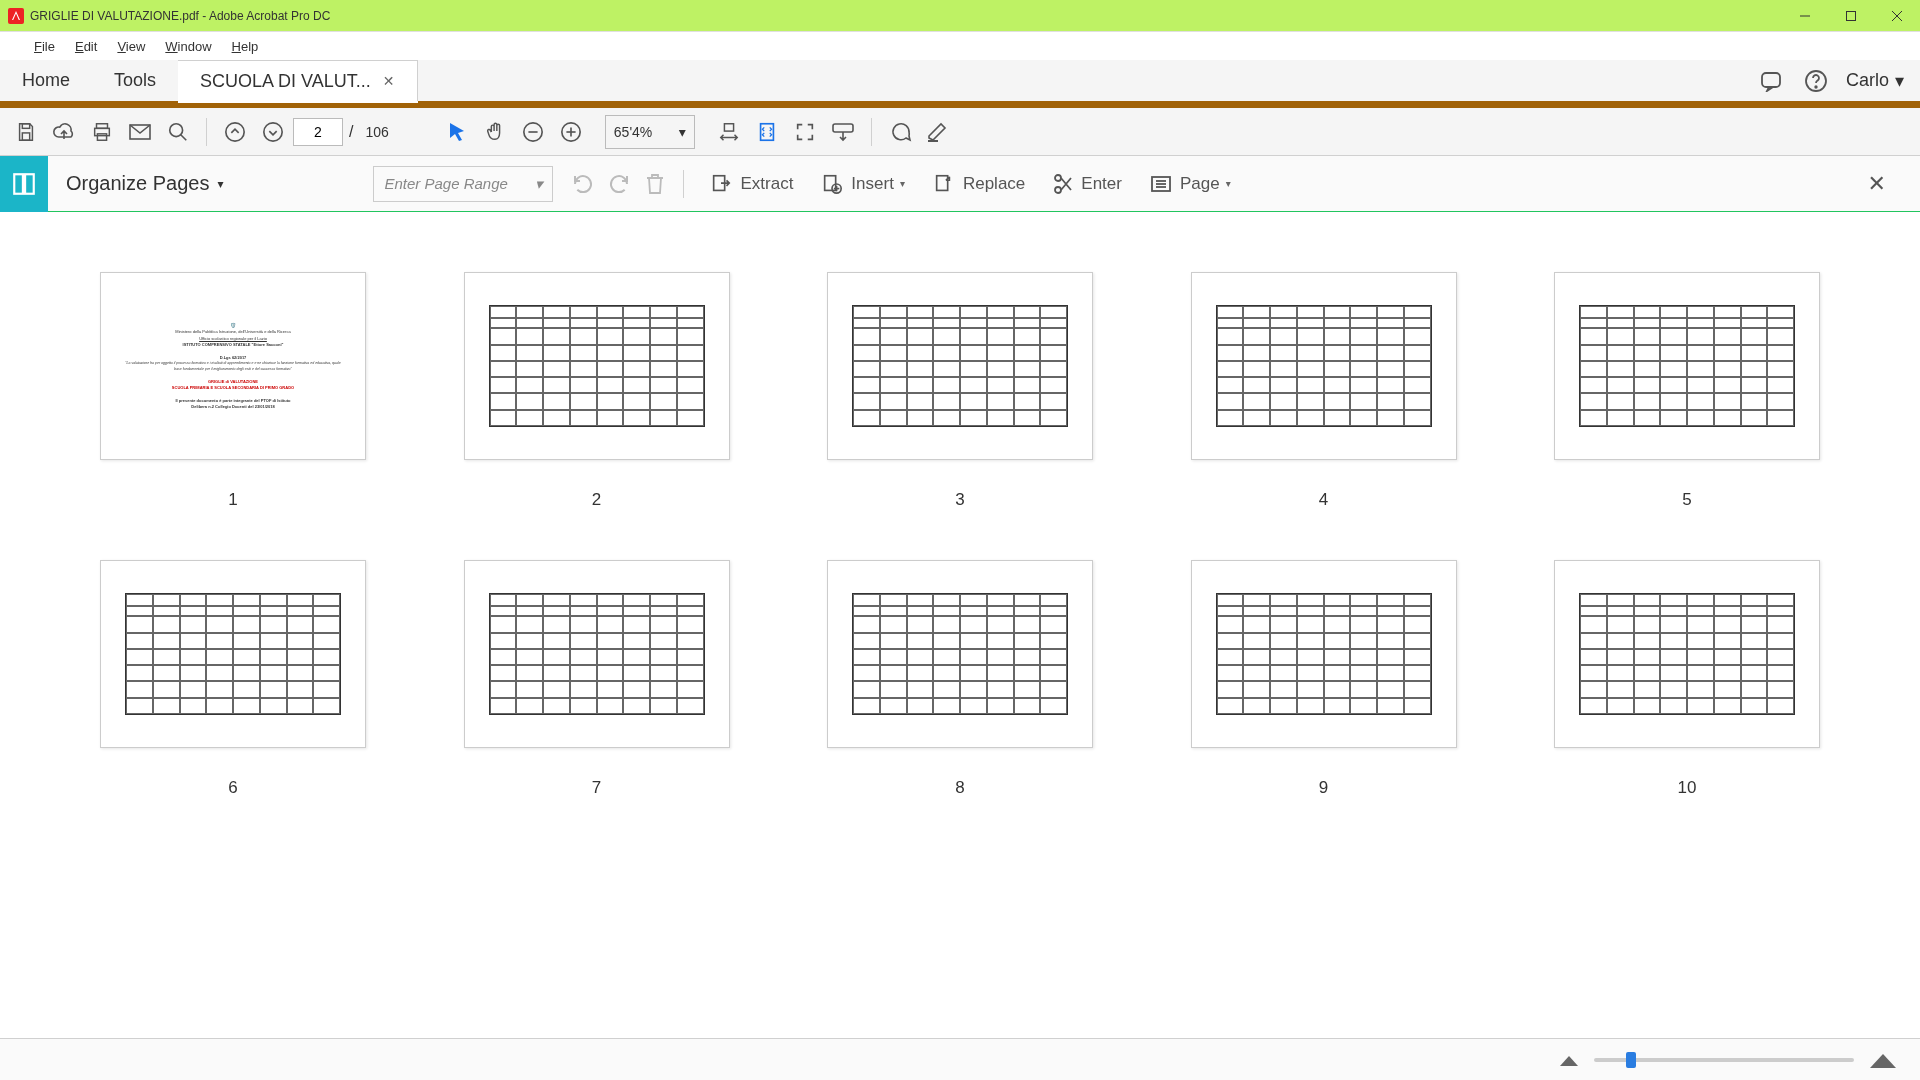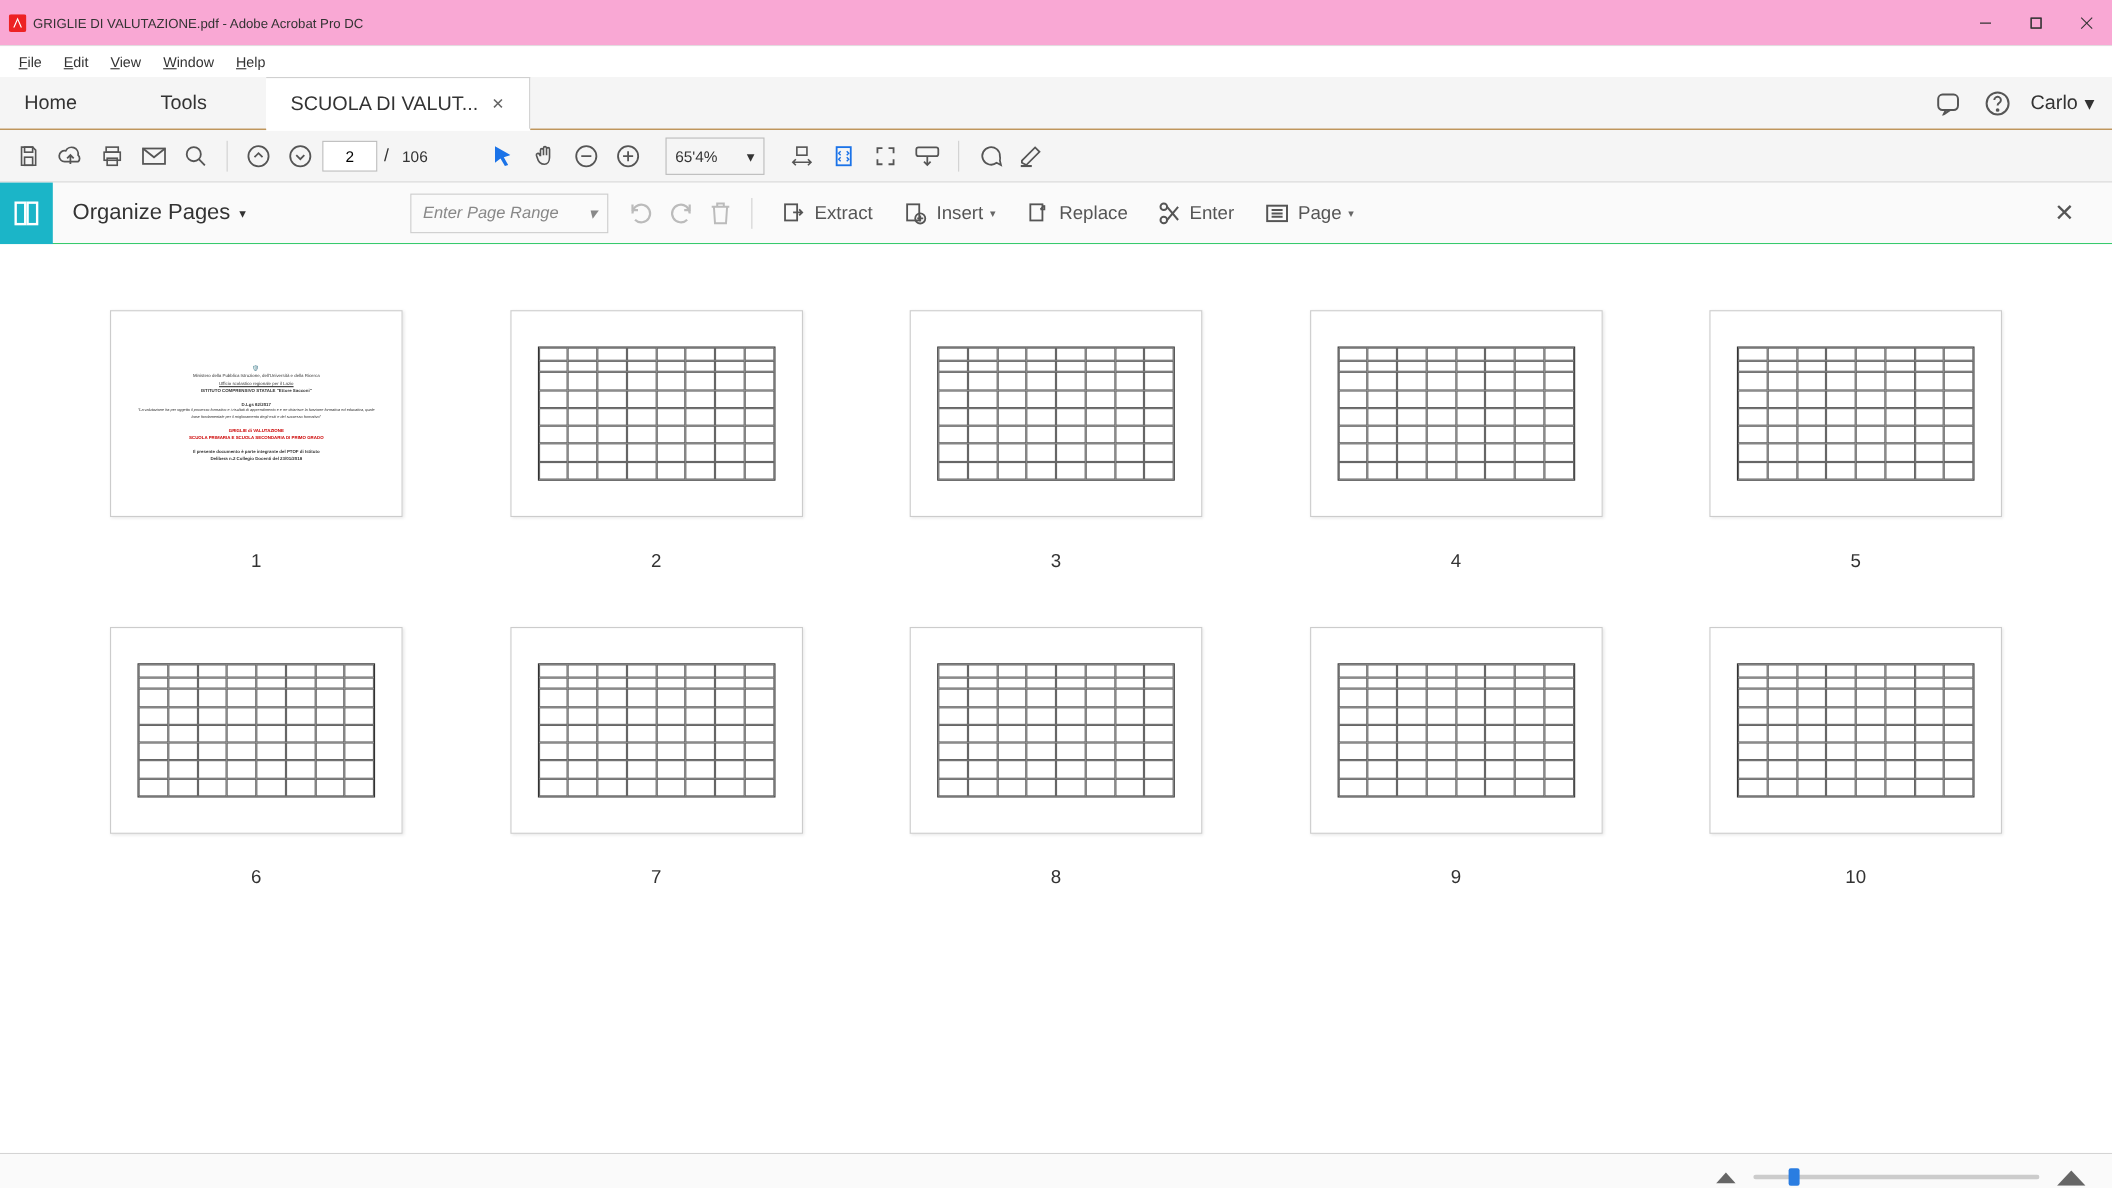--- a/index.html
+++ b/index.html
@@ -1,28 +1,28 @@
 <!DOCTYPE html>
 <html><head>
 <meta charset="utf-8">
 <style>
 * { box-sizing: border-box; margin: 0; padding: 0; font-family: "Segoe UI", Arial, sans-serif; }
 html, body { width: 1920px; height: 1080px; overflow: hidden; background: #fff; }
 
-.titlebar { height: 42px; display: flex; align-items: center; background: #f9a8d4; border-bottom: 1px solid #e0e0e0; padding-left: 8px; }
+.titlebar { height: 32px; display: flex; align-items: center; background: #bef264; border-bottom: 1px solid #e0e0e0; padding-left: 8px; }
 .titlebar .app-icon { width: 16px; height: 16px; margin-right: 6px; }
 .titlebar .title { font-size: 12px; color: #333; flex: 1; }
 .titlebar .win-btns { display: flex; }
 .titlebar .win-btn { width: 46px; height: 32px; display: flex; align-items: center; justify-content: center; color: #333; cursor: pointer; }
 
-.menubar { height: 28px; display: flex; align-items: center; padding-left: 9px; gap: 4px; background: #fff; }
+.menubar { height: 28px; display: flex; align-items: center; padding-left: 26px; gap: 4px; background: #fff; }
 .menubar .menu-item { padding: 2px 8px; font-size: 13px; color: #333; cursor: pointer; }
 .menubar .menu-item .ul { text-decoration: underline; }
 
-.tabbar { height: 48px; display: flex; align-items: stretch; background: #f5f5f5; border-bottom: 1px solid #a16207; gap: 32px; }
+.tabbar { height: 48px; display: flex; align-items: stretch; background: #f5f5f5; border-bottom: 7px solid #a16207; }
 .tabbar .tab { padding: 0 22px; display: flex; align-items: center; font-size: 18px; color: #333; cursor: pointer; }
 .tabbar .tab.doc { background: #fff; border-top: 1px solid #d0d0d0; border-right: 1px solid #d0d0d0; gap: 12px; position: relative; box-shadow: 0 2px 0 #fff; }
 .tabbar .tab.doc .close { font-size: 14px; color: #666; cursor: pointer; }
 .tabbar .spacer { flex: 1; }
 .tabbar .right { display: flex; align-items: center; gap: 18px; padding-right: 16px; }
 .tabbar .icon-btn { color: #555; cursor: pointer; display: flex; align-items: center; }
 .tabbar .user { font-size: 18px; color: #333; display: flex; align-items: center; gap: 6px; cursor: pointer; }
 
 .toolbar { height: 48px; display: flex; align-items: center; background: #f5f5f5; border-bottom: 1px solid #d0d0d0; padding: 0 8px; gap: 2px; }
 .toolbar .sep { width: 1px; height: 28px; background: #d0d0d0; margin: 0 8px; }

